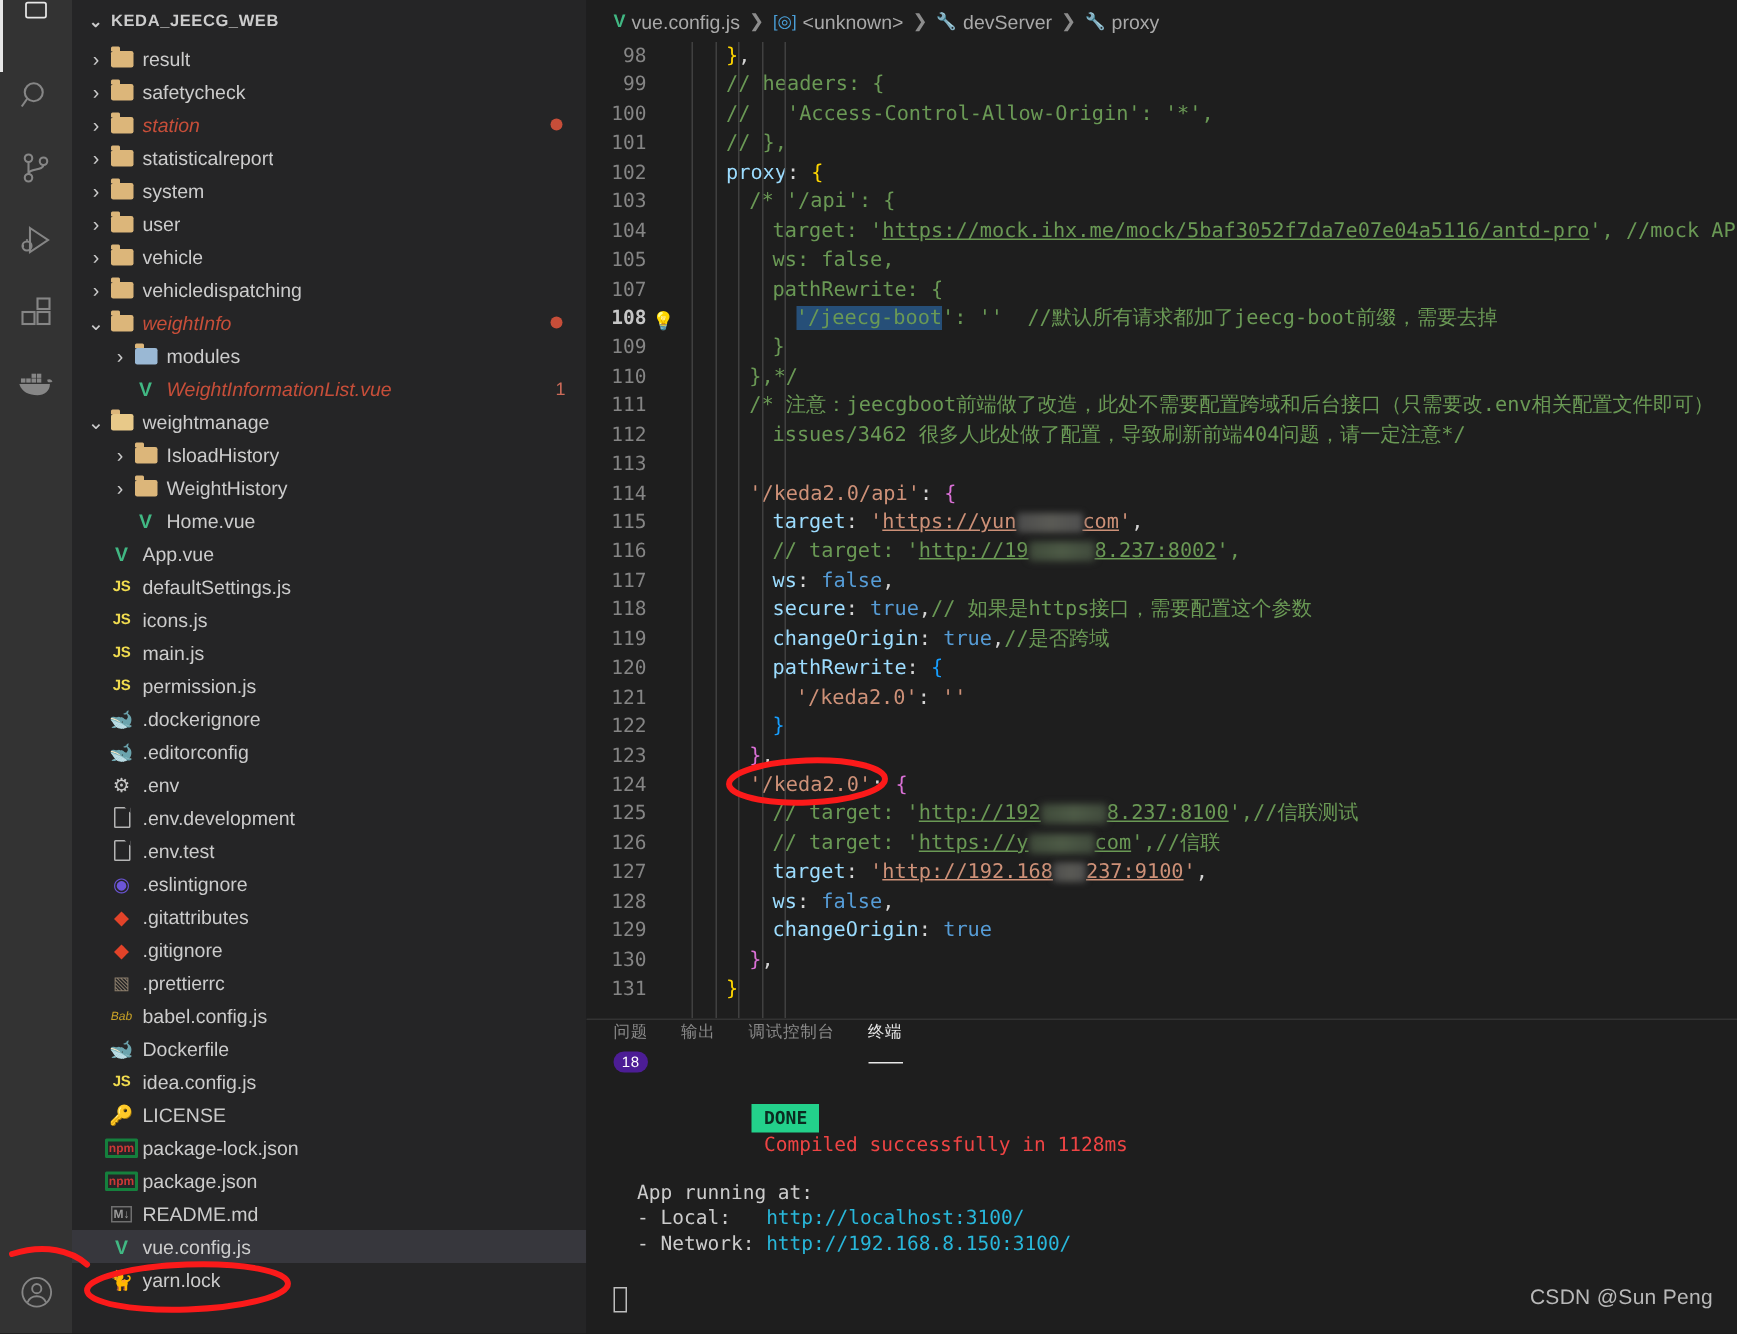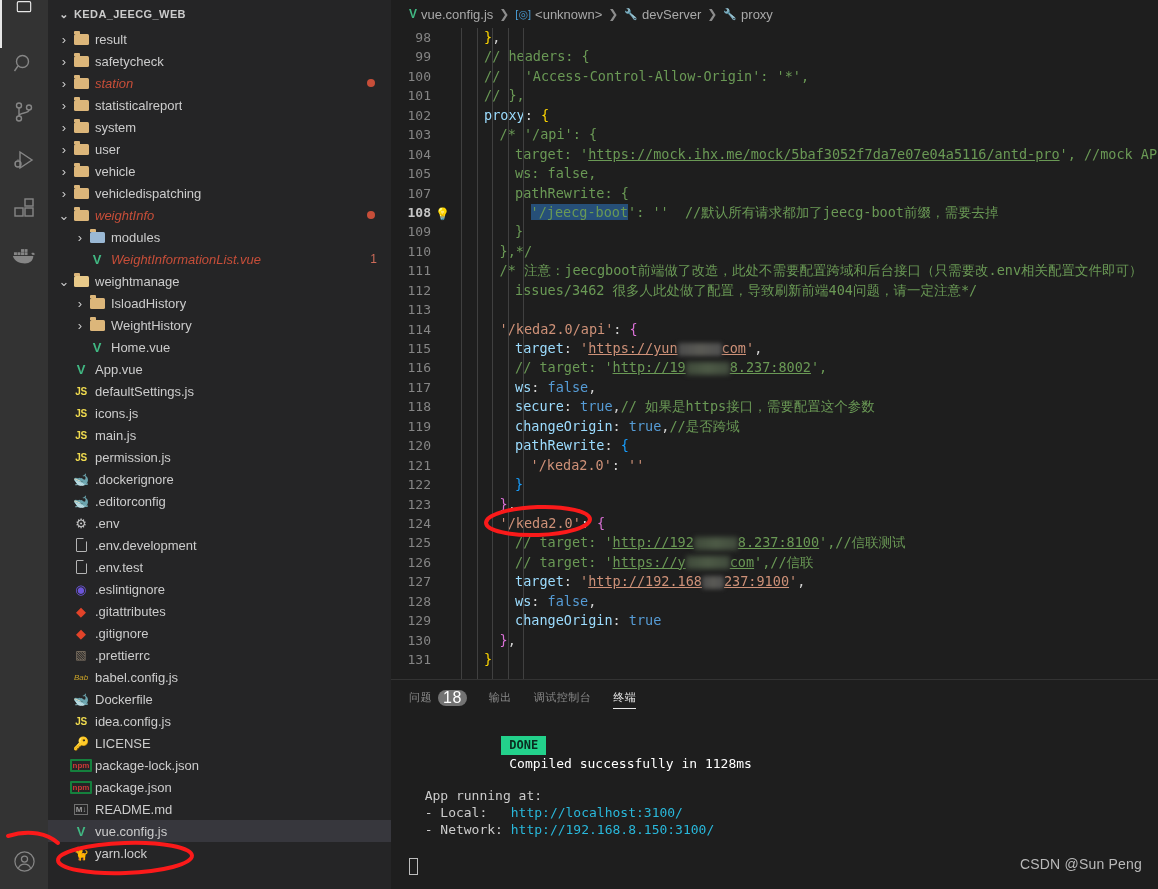--- a/index.html
+++ b/index.html
@@ -226,49 +226,50 @@
     padding-left: 18px;
     gap: 22px;
     font-size: 11px;
   }
   .ptab {
     color: #8a8a8a;
     height: 35px;
     display: flex; align-items: center; gap: 6px;
     position: relative;
     letter-spacing: .5px;
+    flex-direction: column;
   }
   .ptab.active { color: #e7e7e7; }
   .ptab.active::after {
     content: ""; position: absolute; left: 0; right: 0; bottom: 6px;
     height: 1px; background: #e7e7e7;
   }
   .pcount {
-    background: #737373; color: #ffffff;
+    background: #4c1d95; color: #ffffff;
     border-radius: 9px; min-width: 18px; height: 16px;
     display: inline-flex; align-items: center; justify-content: center;
-    font-size: 16px; padding: 0 5px;
+    font-size: 10px; padding: 0 5px;
     font-family: "Liberation Sans", sans-serif;
   }
   .terminal {
     flex: 1 1 auto;
     padding: 4px 0 0 18px;
     font-family: "DejaVu Sans Mono", monospace;
     font-size: 13px;
     line-height: 17px;
     color: #cccccc;
     position: relative;
   }
   .tline { white-space: pre; height: 17px; }
   .donebadge {
     background: #23d18b; color: #0b2b20;
     padding: 1px 8px; font-weight: bold;
     display: inline-block; font-size: 12px;
   }
-  .t-green { color: #ffffff; text-align: center; }
+  .t-green { color: #ef4444; text-align: center; }
   .t-cyan  { color: #29b8db; }
   .t-gray  { color: #cccccc; }
   .cursorbox {
     display:inline-block; width: 9px; height: 17px;
     border: 1px solid #bdbdbd; vertical-align: text-bottom;
   }
   .watermark {
     position: absolute; right: 16px; bottom: 17px;
     color: #b9b9b9; font-size: 14px;
     font-family: "Liberation Sans", sans-serif;

